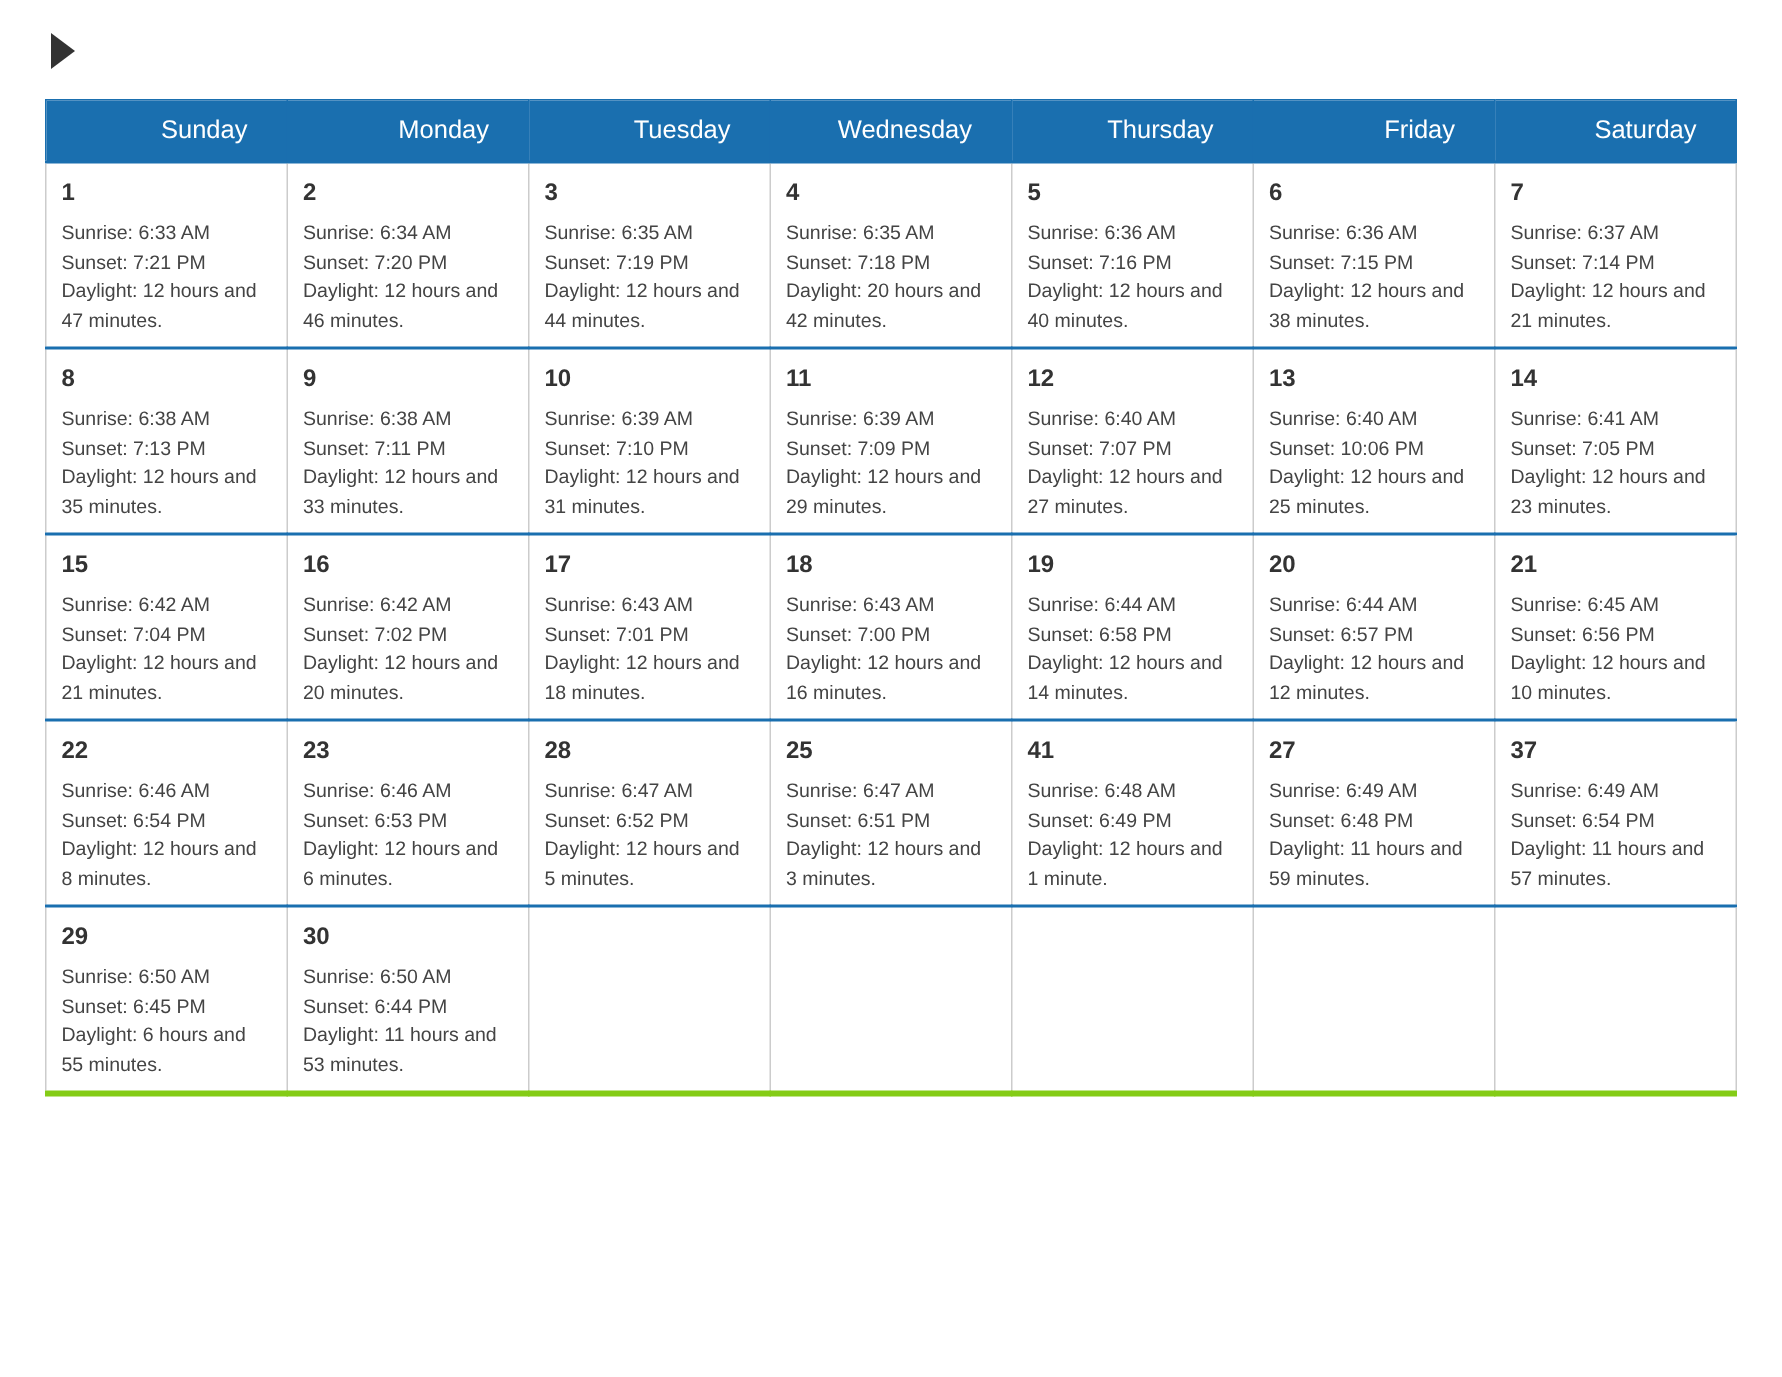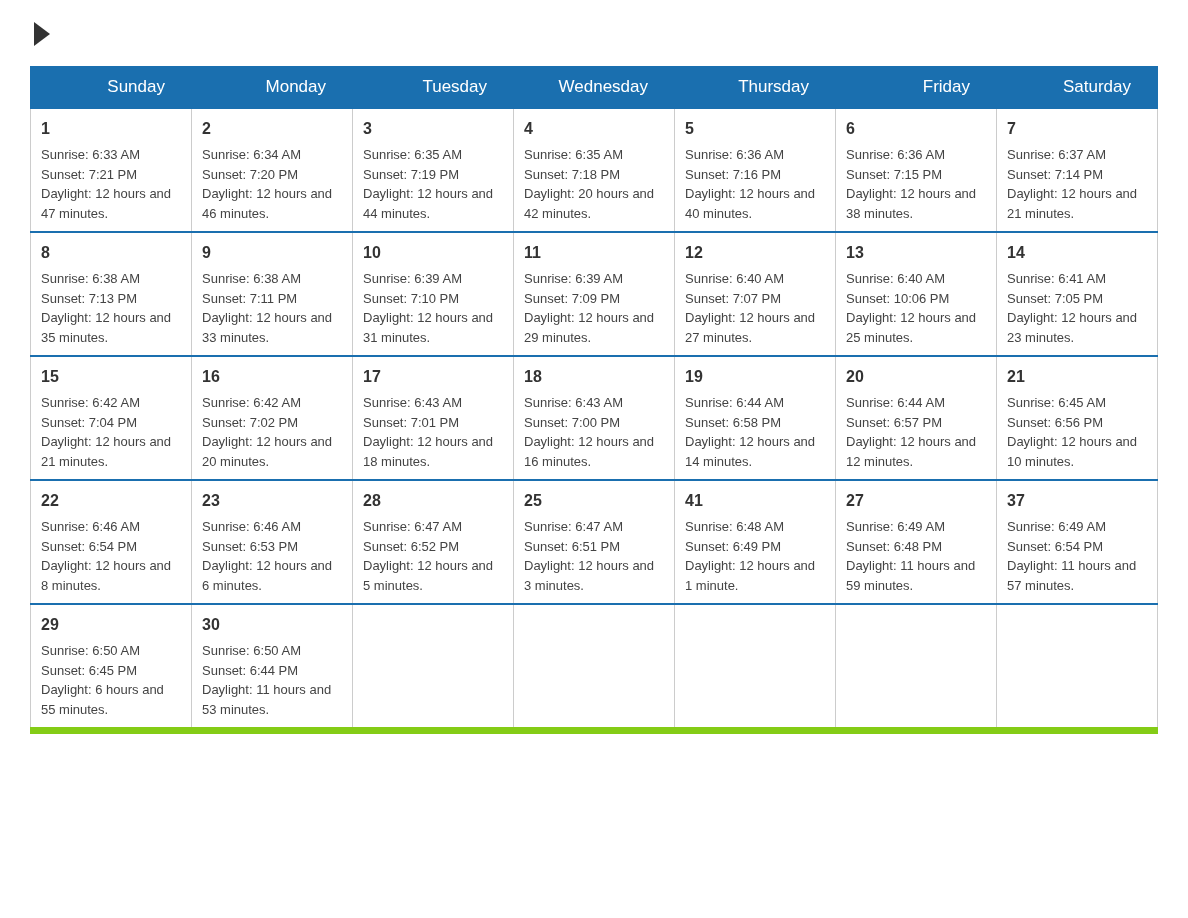--- a/index.html
+++ b/index.html
@@ -81,21 +81,21 @@
       margin-bottom: 4px;
     }
     .day-info {
       color: #444;
       font-size: 13px;
     }
     .calendar tr {
       border-bottom: 2px solid #1a6faf;
     }
     .calendar tbody tr:last-child {
-      border-bottom: 7px solid #84cc16;
+      border-bottom: 4px solid #84cc16;
     }
     .empty-cell {
       background: #fff;
     }
   </style>
 </head>
 <body>
 
 <div class="header">
   <div class="logo">

